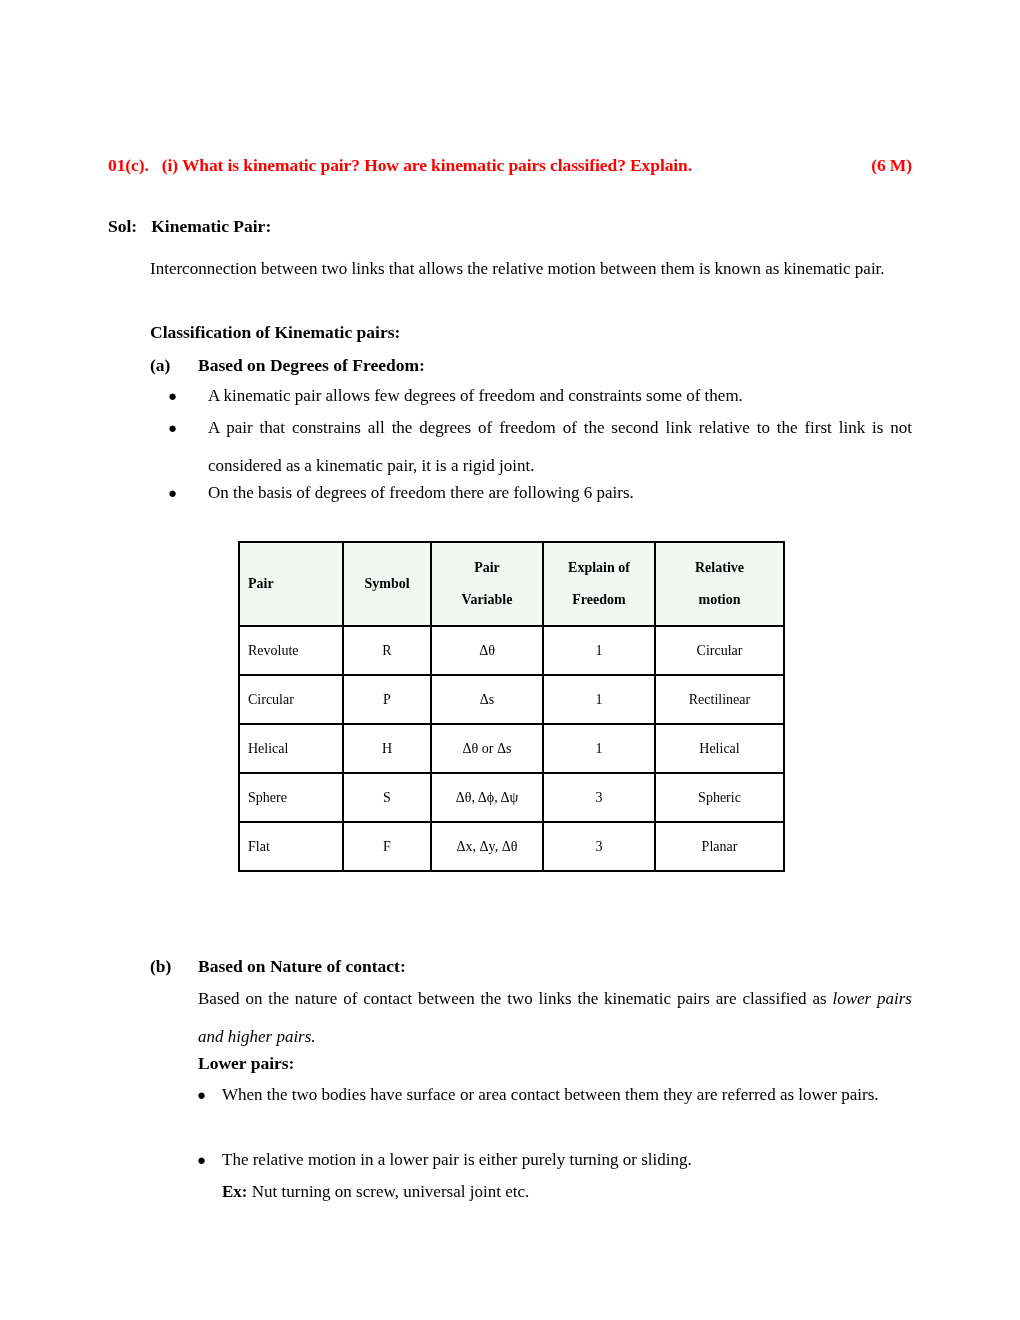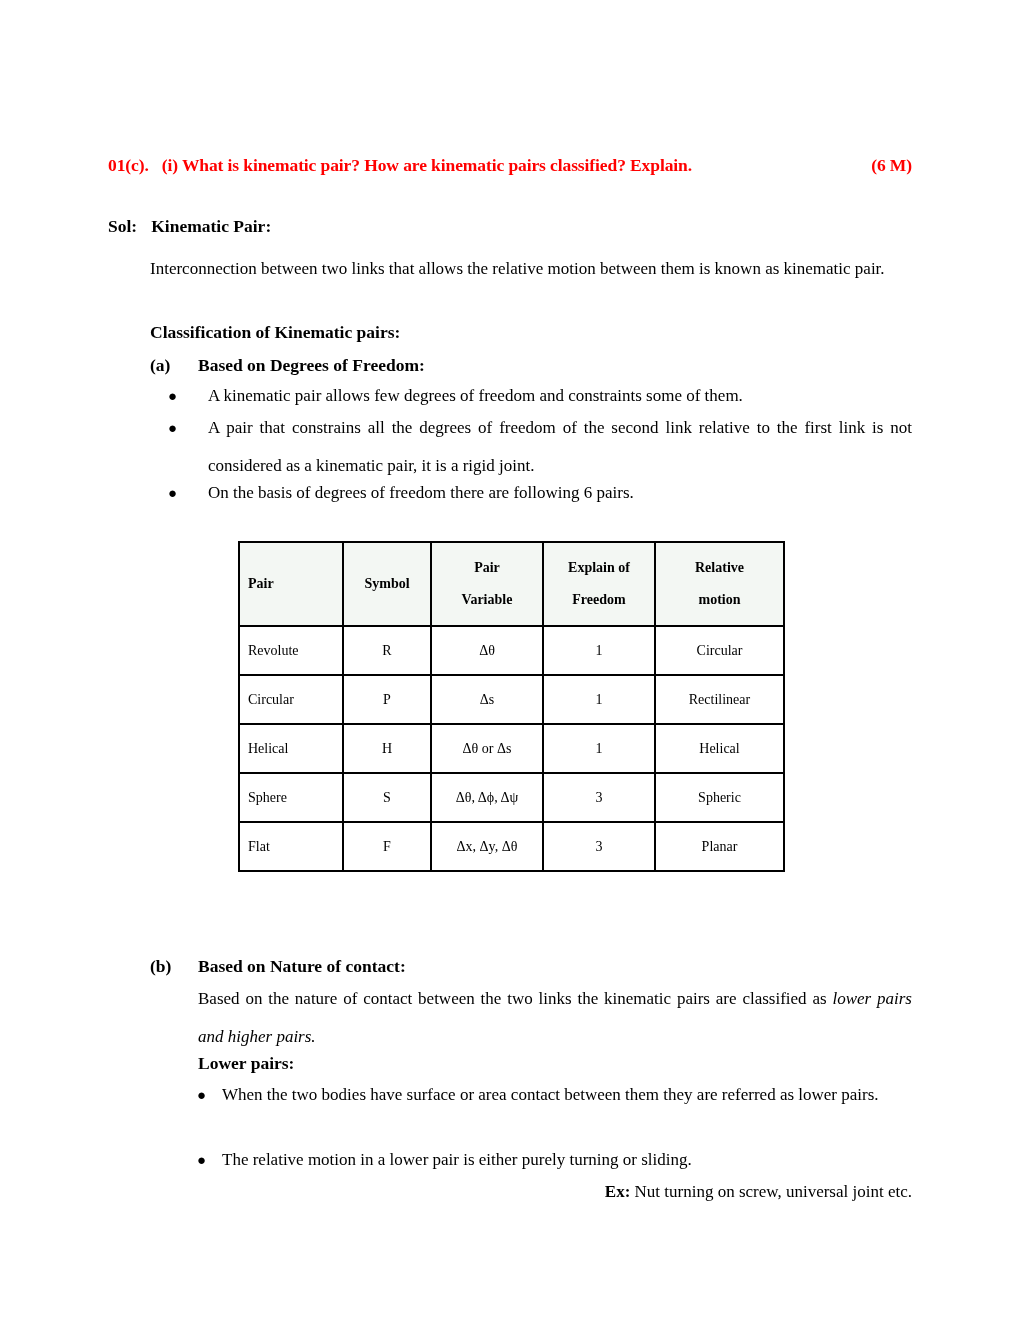--- a/index.html
+++ b/index.html
@@ -63,21 +63,21 @@
 
   .para {
     position: absolute;
     left: 150px;
     width: 762px;
     font-size: 17px;
     line-height: 38px;
     text-align: justify;
     text-justify: inter-word;
   }
-  .para.nojust { text-align: right; }
+  .para.nojust { text-align: left; }
 
   .bold-head {
     position: absolute;
     left: 150px;
     font-weight: bold;
     font-size: 17.5px;
     line-height: 38px;
   }
 
   

